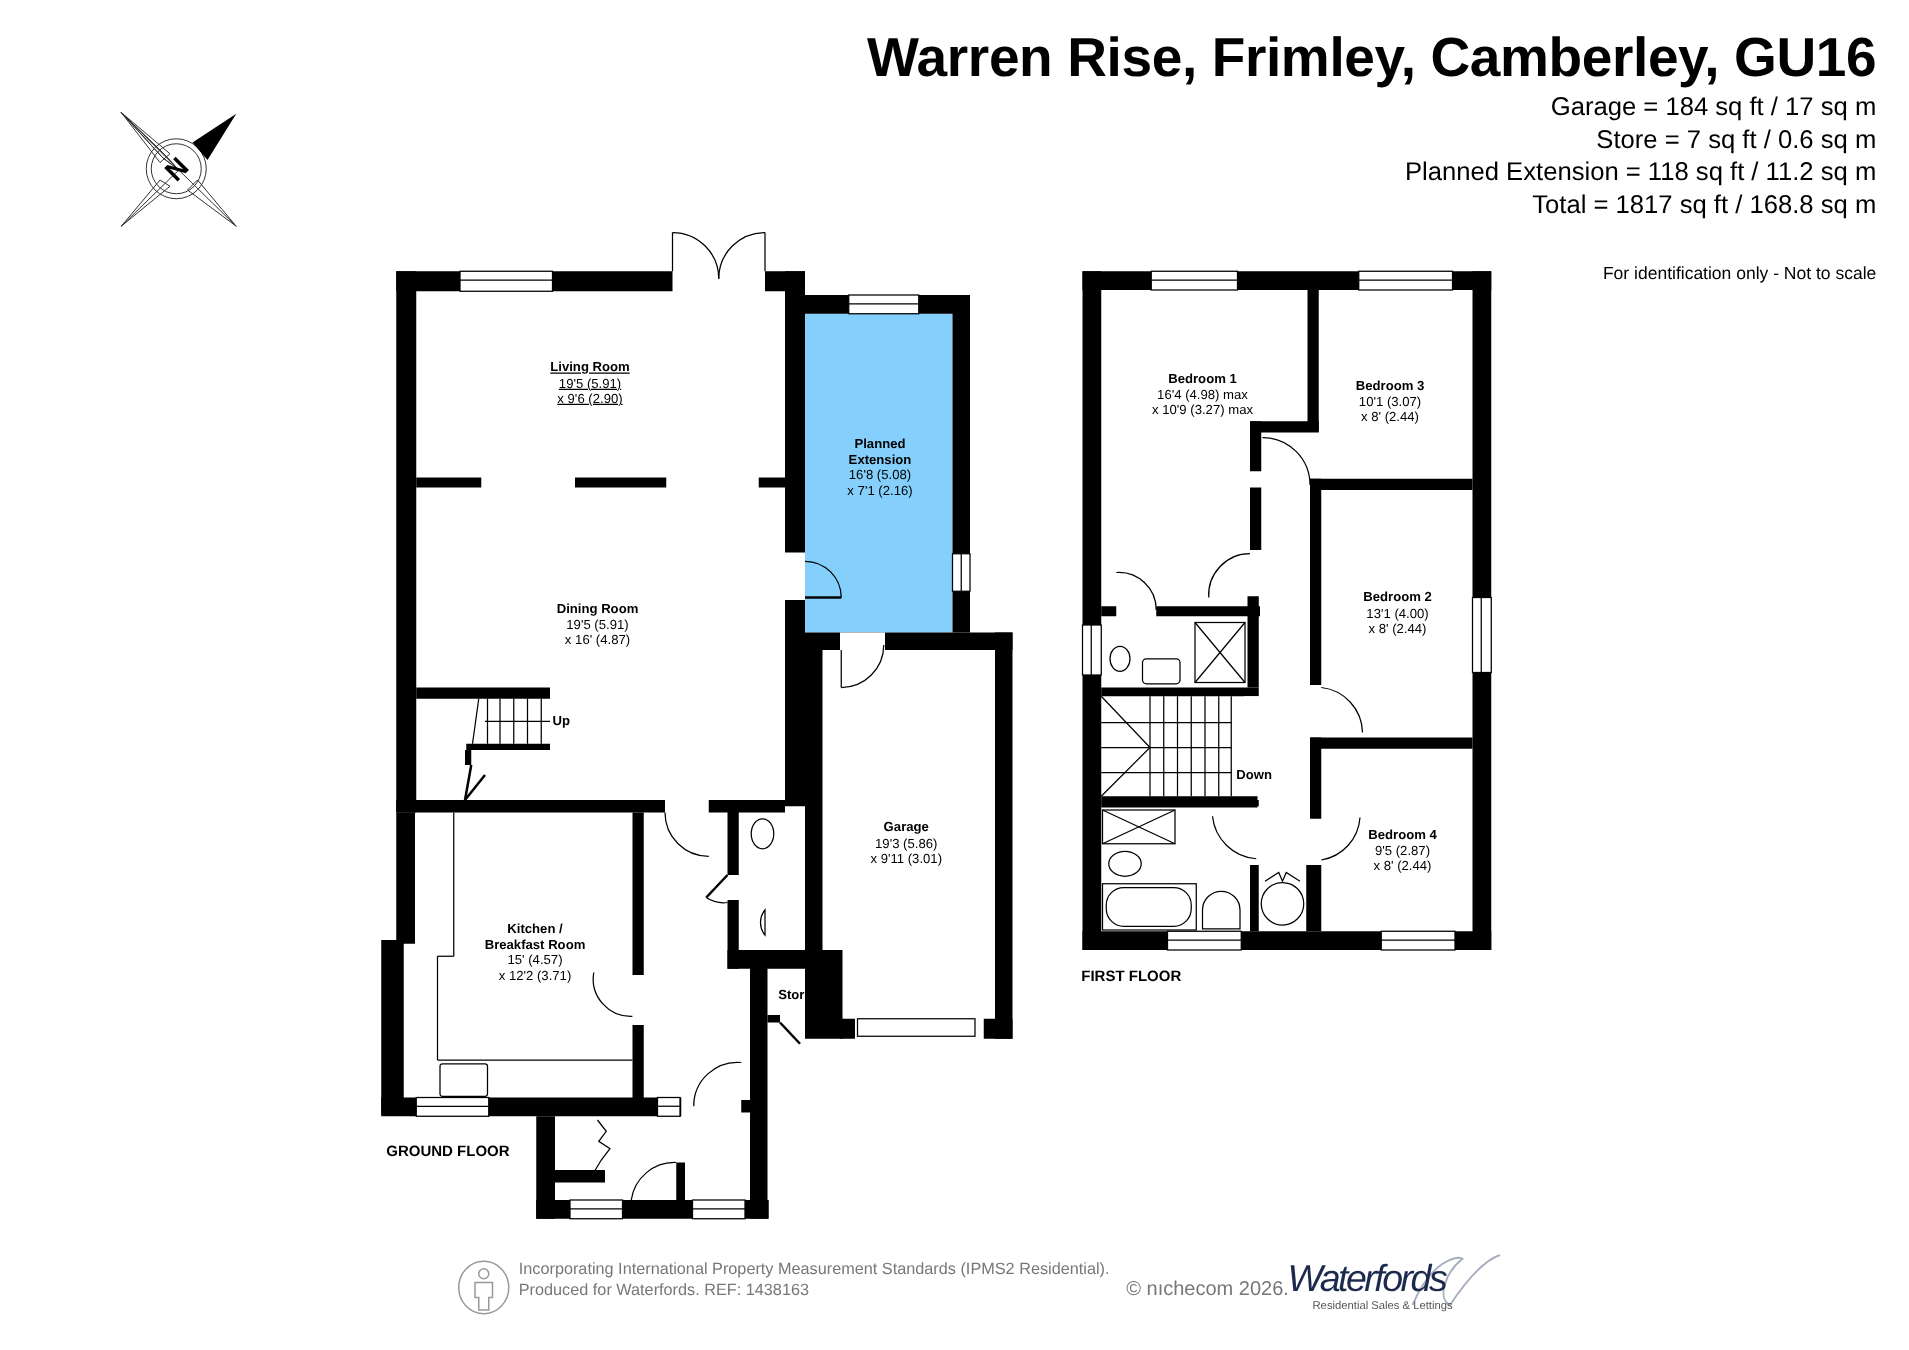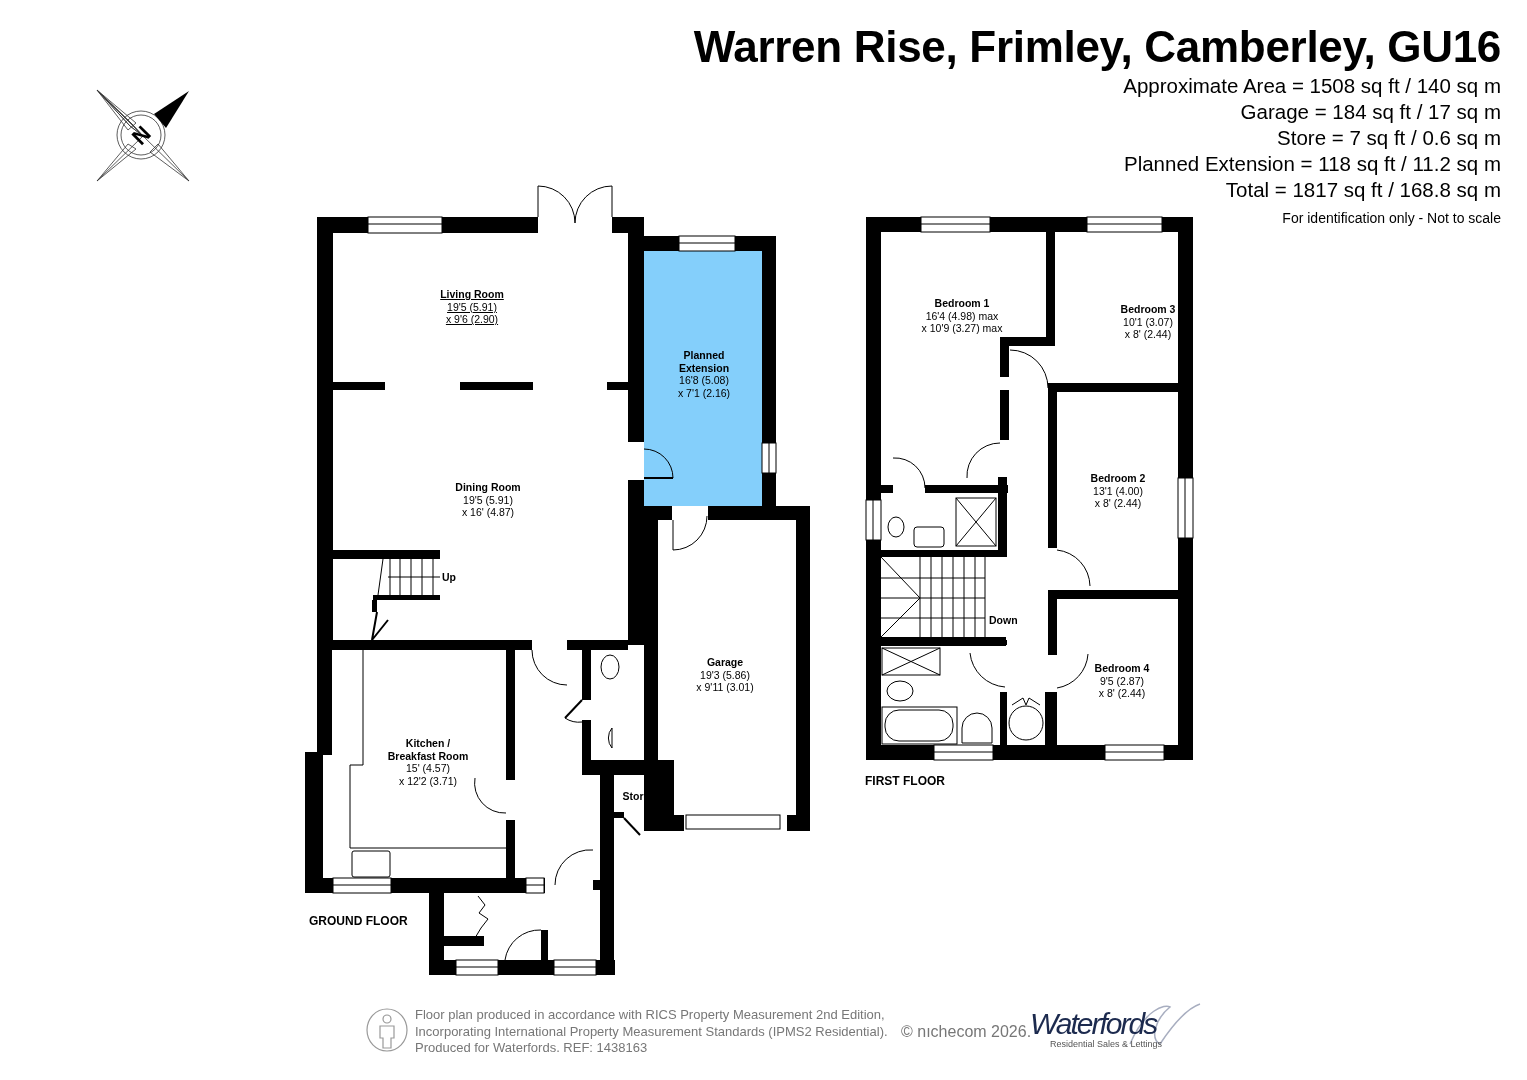--- a/index.html
+++ b/index.html
@@ -22,21 +22,20 @@
     .logo { position:absolute; left:665px; top:-6px; width:190px; height:60px; }
     .logo .brand { position:absolute; left:0; top:8px; font-size:30px; font-style:italic; color:#1c2a4e;
                    font-family:"Liberation Sans", sans-serif; letter-spacing:-2px; }
     .logo .sub { position:absolute; left:20px; top:40px; font-size:9px; color:#555; white-space:nowrap; }
   </style>
 </head>
 <body>
 
 <div class="title">Warren Rise, Frimley, Camberley, GU16</div>
 <div class="areas">
-  <div>Approximate Area = 1508 sq ft / 140 sq m</div>
   <div>Garage = 184 sq ft / 17 sq m</div>
   <div>Store = 7 sq ft / 0.6 sq m</div>
   <div>Planned Extension = 118 sq ft / 11.2 sq m</div>
   <div>Total = 1817 sq ft / 168.8 sq m</div>
 </div>
 <div class="note">For identification only - Not to scale</div>
 
 <svg class="compass" viewBox="0 0 102 100">
   <g fill="none" stroke="#333" stroke-width="0.8">
     <polygon points="5,4 40,38 51,50 38,40"></polygon>
@@ -259,21 +258,21 @@
     <circle cx="1026" cy="723" r="17"></circle>
     <polyline points="1012,705 1023,698 1026,705 1029,698 1040,705"></polyline>
   </g>
 </svg>
 
 <div class="lbl" style="left:472px; top:288px;text-decoration:underline;">
   <div class="nm">Living Room</div>
   <div>19'5 (5.91)</div>
   <div>x 9'6 (2.90)</div>
 </div>
-<div class="lbl" style="left:488px; top:481px;">
+<div class="lbl" style="left:478px; top:481px;">
   <div class="nm">Dining Room</div>
   <div>19'5 (5.91)</div>
   <div>x 16' (4.87)</div>
 </div>
 <div class="lbl" style="left:704px; top:349px;">
   <div class="nm">Planned</div>
   <div class="nm">Extension</div>
   <div>16'8 (5.08)</div>
   <div>x 7'1 (2.16)</div>
 </div>
@@ -292,21 +291,21 @@
   <div class="nm">Store</div>
 </div>
 <div class="tag" style="left:442px; top:571px;">Up</div>
 <div class="floor-label" style="left:309px; top:914px;text-align:center;">GROUND FLOOR</div>
 
 <div class="lbl" style="left:962px; top:297px;">
   <div class="nm">Bedroom 1</div>
   <div>16'4 (4.98) max</div>
   <div>x 10'9 (3.27) max</div>
 </div>
-<div class="lbl" style="left:1112px; top:303px;margin-left:36px;">
+<div class="lbl" style="left:1112px; top:303px;">
   <div class="nm">Bedroom 3</div>
   <div>10'1 (3.07)</div>
   <div>x 8' (2.44)</div>
 </div>
 <div class="lbl" style="left:1118px; top:472px;">
   <div class="nm">Bedroom 2</div>
   <div>13'1 (4.00)</div>
   <div>x 8' (2.44)</div>
 </div>
 <div class="lbl" style="left:1122px; top:662px;">
@@ -317,21 +316,20 @@
 <div class="tag" style="left:989px; top:614px;">Down</div>
 <div class="floor-label" style="left:865px; top:774px;">FIRST FLOOR</div>
 
 <div class="footer">
   <svg style="position:absolute; left:0; top:2px;" width="44" height="46" viewBox="0 0 44 46">
     <ellipse cx="22" cy="23" rx="20" ry="21" fill="none" stroke="#999" stroke-width="1.2"></ellipse>
     <circle cx="22" cy="12" r="4" fill="none" stroke="#999" stroke-width="1.2"></circle>
     <path d="M15,19 h14 v12 h-3 v10 h-8 v-10 h-3 z" fill="none" stroke="#999" stroke-width="1.2"></path>
   </svg>
   <div class="txt">
-    <div>Floor plan produced in accordance with RICS Property Measurement 2nd Edition,</div>
     <div>Incorporating International Property Measurement Standards (IPMS2 Residential).</div>
     <div>Produced for Waterfords.   REF: 1438163</div>
   </div>
   <div class="copy">© nıchecom 2026.</div>
   <div class="logo">
     <svg style="position:absolute; left:95px; top:0;" width="80" height="50" viewBox="0 0 80 50">
       <path d="M5,45 C20,10 40,5 45,8 C30,20 25,40 35,45 C45,30 60,10 75,5" fill="none" stroke="#a8aec0" stroke-width="1.5"></path>
     </svg>
     <div class="brand">Waterfords</div>
     <div class="sub">Residential Sales &amp; Lettings</div>

